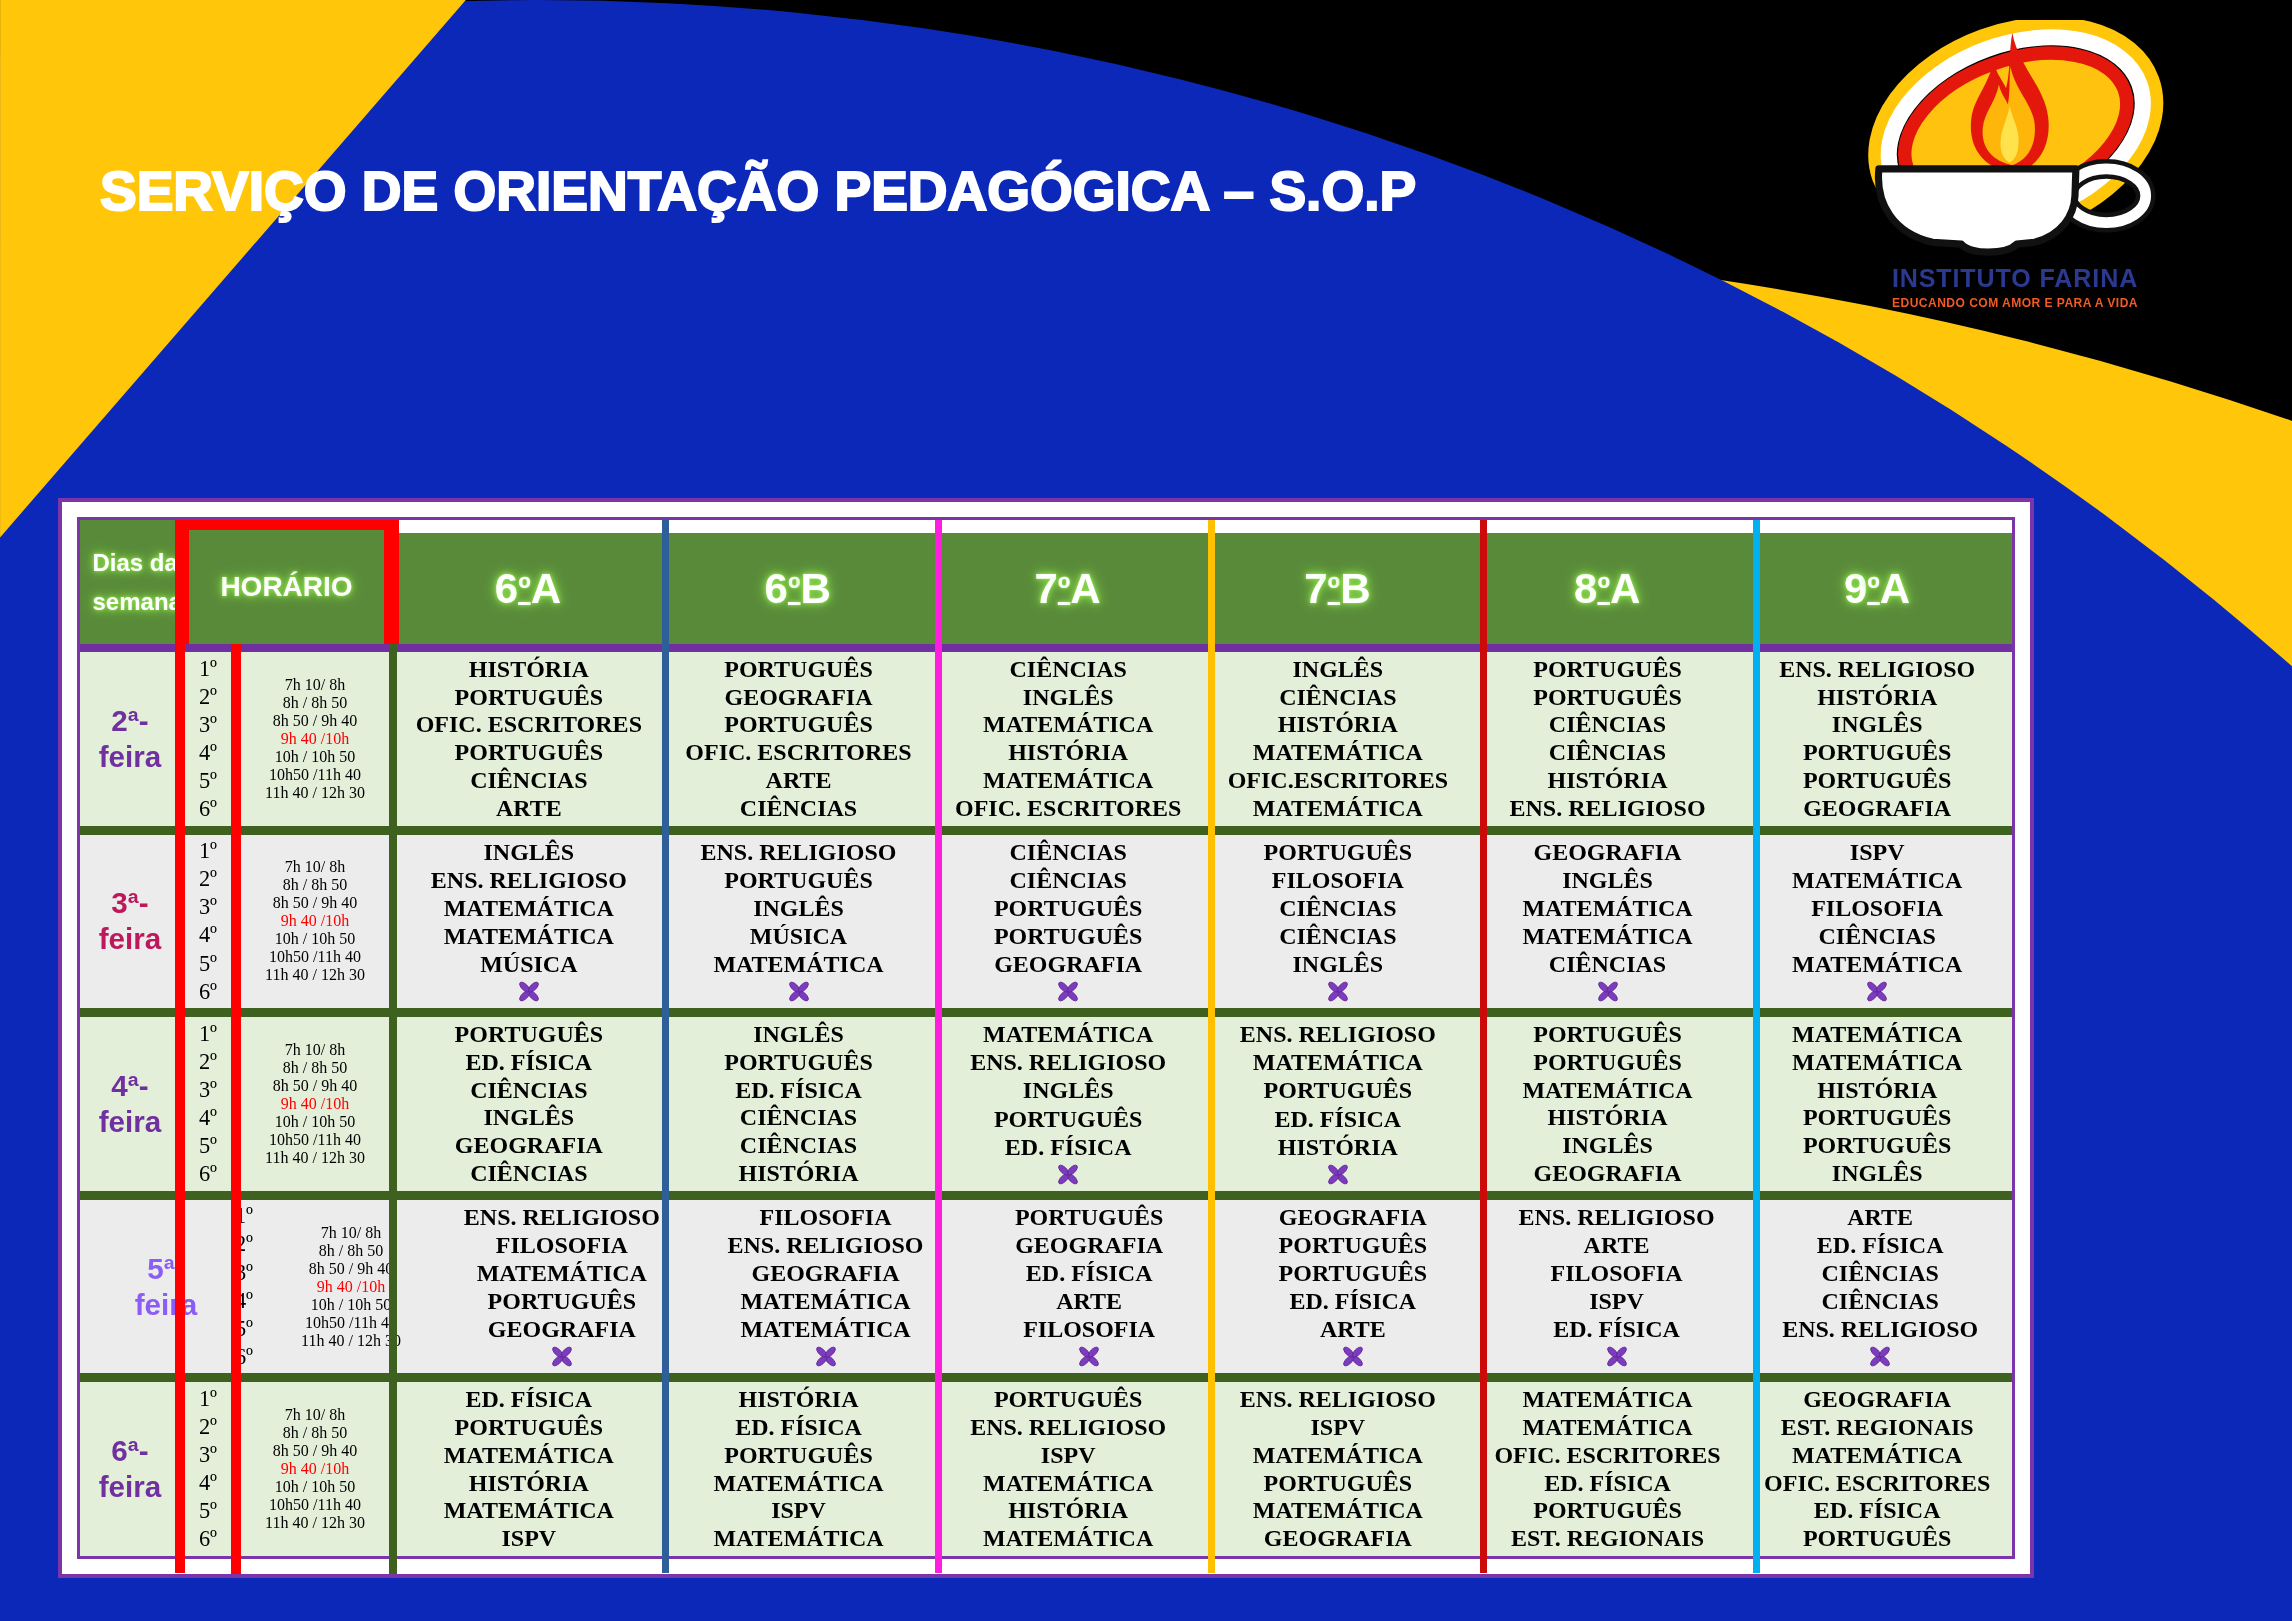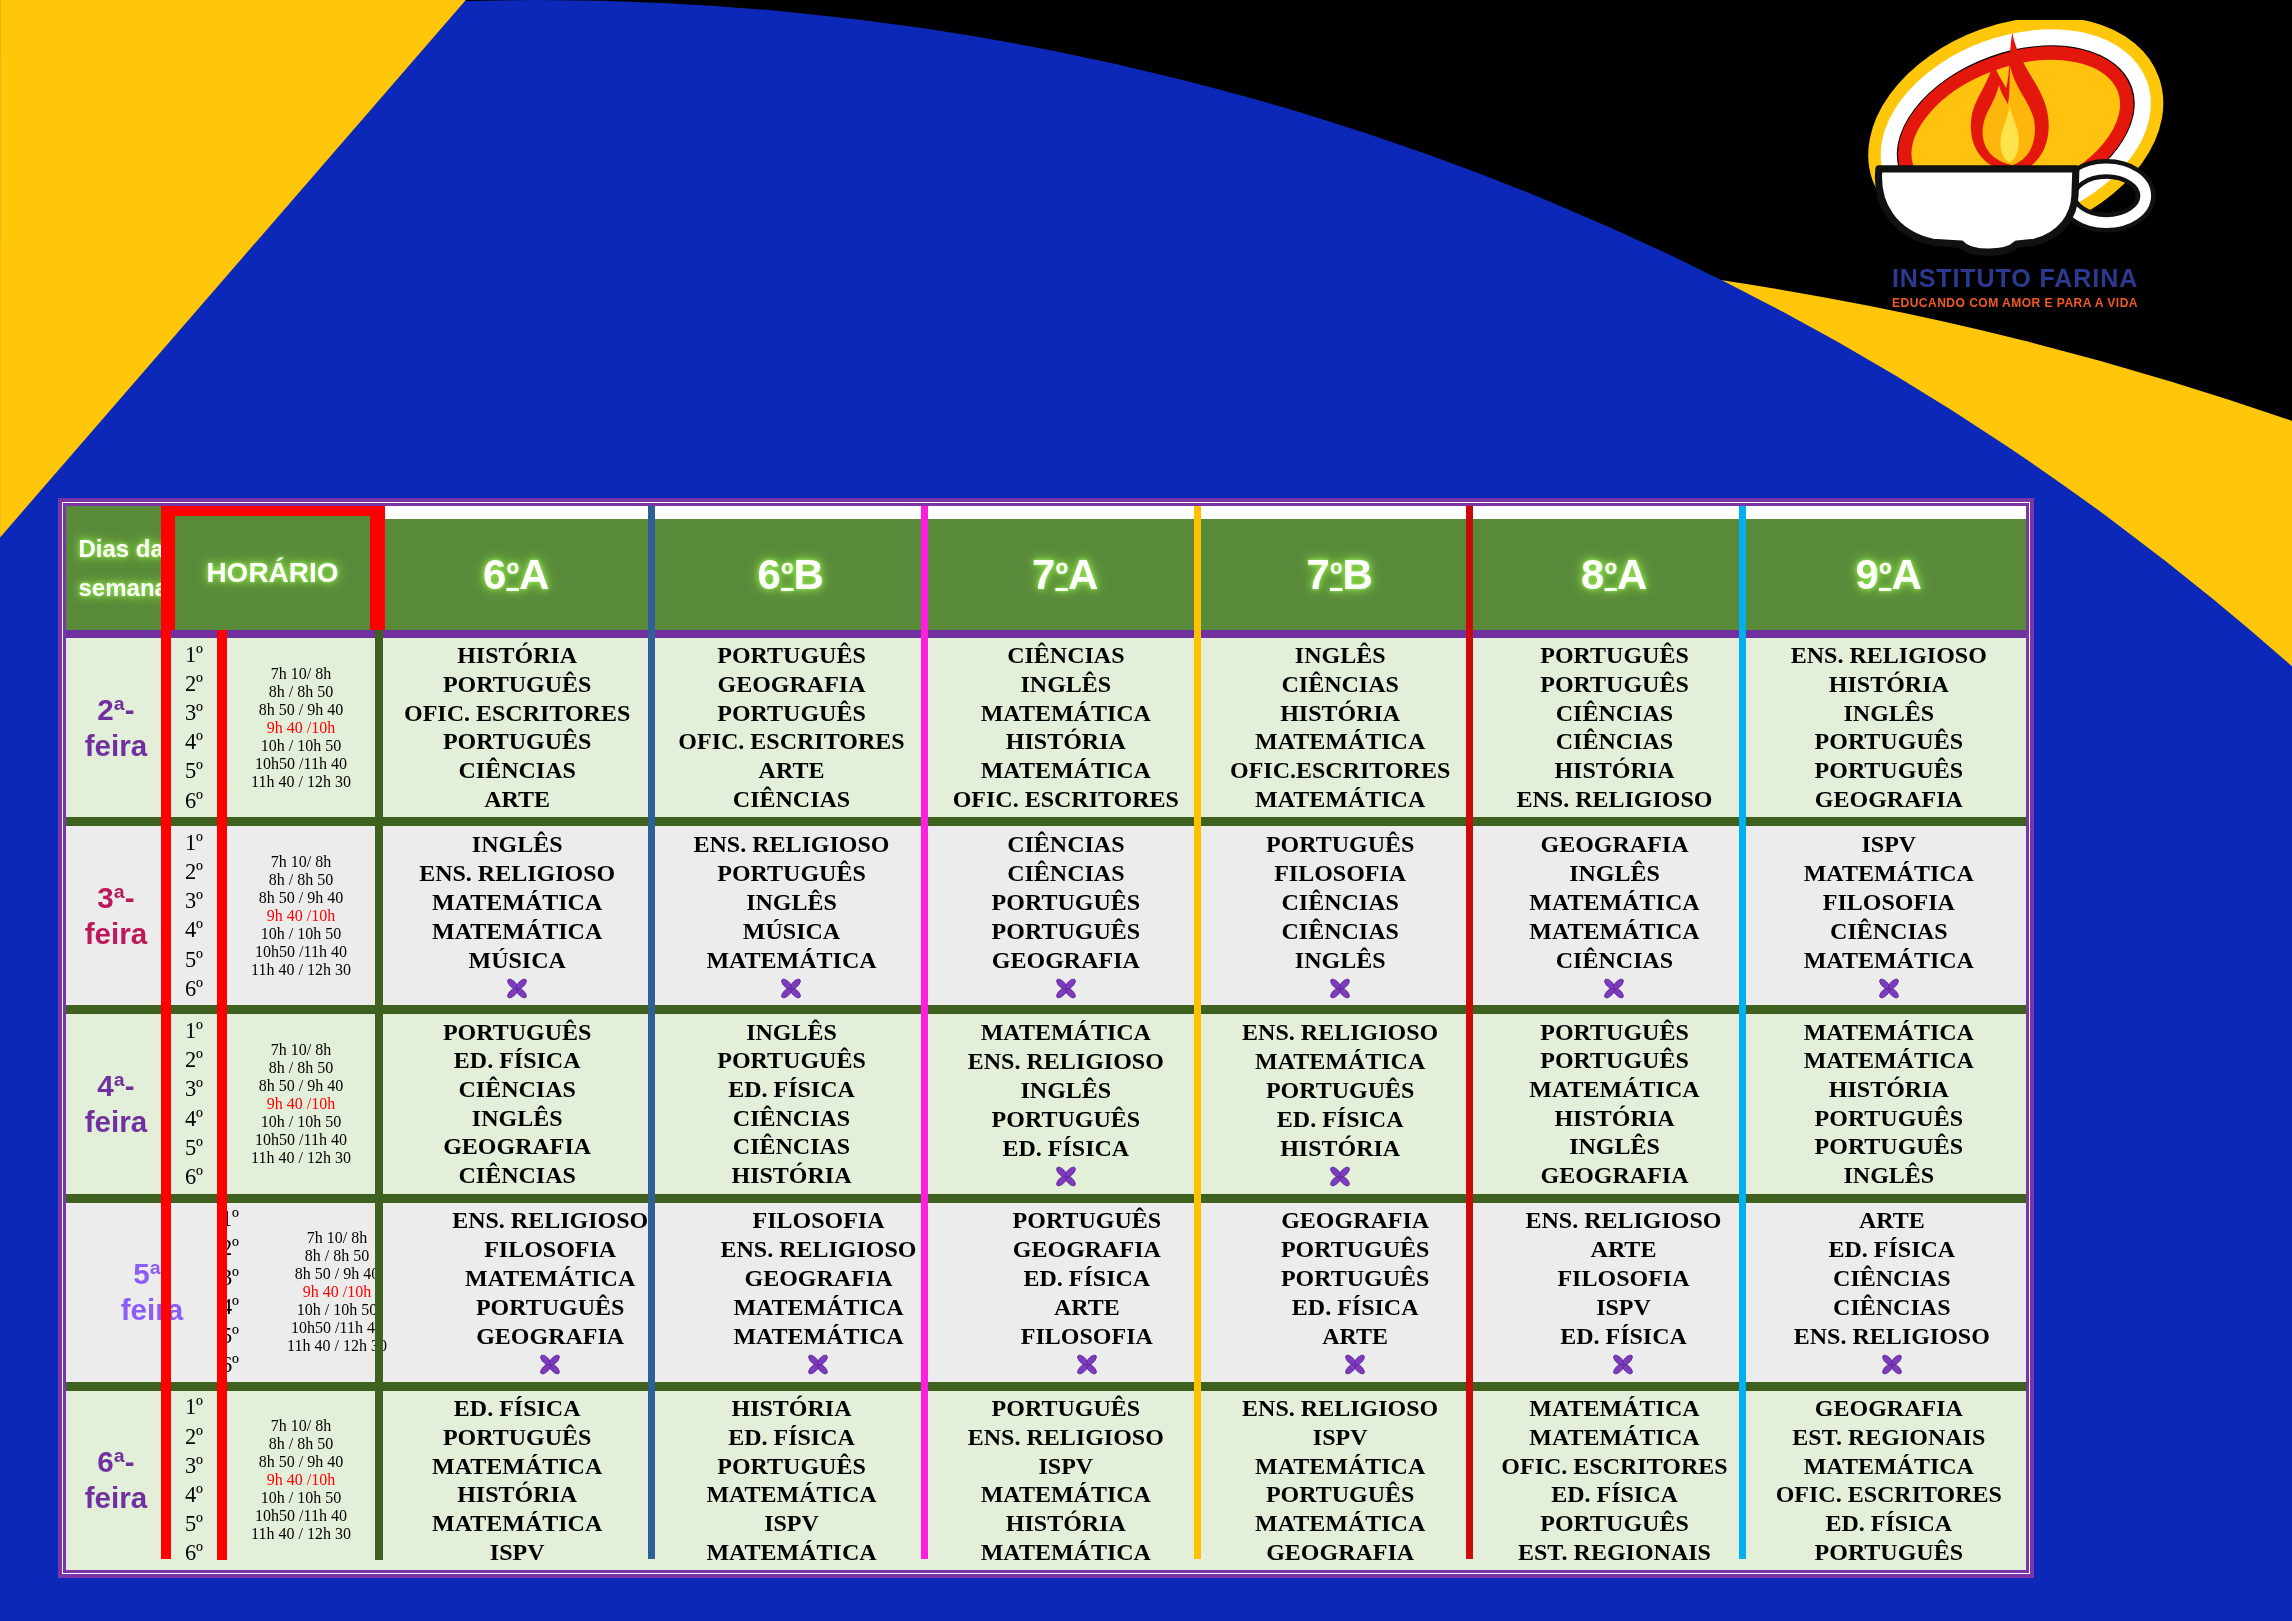--- a/index.html
+++ b/index.html
@@ -9,21 +9,21 @@
 
   
   .title{position:absolute;left:100px;top:159px;color:#fff;font-weight:bold;
          font-size:55px;letter-spacing:0px;line-height:64px;
          -webkit-text-stroke:2.1px #fff;}
   
   .logo{position:absolute;left:1827px;top:19.7px;width:376px;height:296px;}
 
   
   .panel{position:absolute;left:58px;top:498px;width:1976px;height:1080px;
-         background:#fff;box-sizing:border-box;border:4.5px solid #7b34a9;padding:1px;}
+         background:#fff;box-sizing:border-box;border:4.5px solid #7b34a9;padding:15px;}
   .frame2{box-sizing:border-box;border:3.6px solid #7b34a9;width:100%;height:100%;
           background:#fff;padding:0;}
   #tbl{position:relative;width:100%;height:100%;display:flex;flex-direction:column;}
 
   .header-row{display:flex;height:124px;flex:none;border-bottom:8px solid #7030a0;}
   .hcell{background:#598a3a;color:#fff;display:flex;align-items:center;justify-content:center;
          text-shadow:0 0 6.3px #8ee04e,0 0 12.5px #8ee04e,0 0 2.7px #8ee04e;}
   .h-days{width:100px;flex:none;flex-direction:column;align-items:flex-start;
           padding-left:12.5px;box-sizing:border-box;font-size:24px;font-weight:bold;line-height:39px;}
   .h-hor{width:213px;flex:none;font-size:28px;font-weight:bold;box-sizing:border-box;
@@ -56,20 +56,21 @@
 <div id="stage">
 
   <svg id="bg" width="2293" height="1622" viewBox="0 0 2560 1811">
     <rect x="0" y="0" width="2560" height="1811" fill="#000000"></rect>
     <circle cx="1400" cy="3800" r="3526" fill="#ffc60a"></circle>
     <circle cx="600" cy="2951" r="2951" fill="#0c28b8"></circle>
     <polygon points="0,0 520,0 0,600" fill="#ffc60a"></polygon>
   </svg>
 
   <div class="title">
+    <div>SERVIÇO DE ORIENTAÇÃO PEDAGÓGICA – S.O.P</div>
   </div>
 
   <svg class="logo" viewBox="0 0 420 330">
     <g transform="rotate(-20 210 125)">
       <ellipse cx="212" cy="122" rx="162" ry="110" fill="none" stroke="#ffc60a" stroke-width="16"></ellipse>
       <ellipse cx="212" cy="122" rx="147" ry="95" fill="none" stroke="#ffffff" stroke-width="18"></ellipse>
       <ellipse cx="212" cy="122" rx="129" ry="77" fill="#ffc20e" stroke="#e3170c" stroke-width="15"></ellipse>
     </g>
     <g>
       <path d="M207,14 C214,52 243,74 247,108 C251,140 236,164 210,172 C176,166 158,144 161,112 C163,88 180,74 186,46 C190,62 197,68 200,76 C205,58 203,36 207,14 Z" fill="#e3170c"></path>

